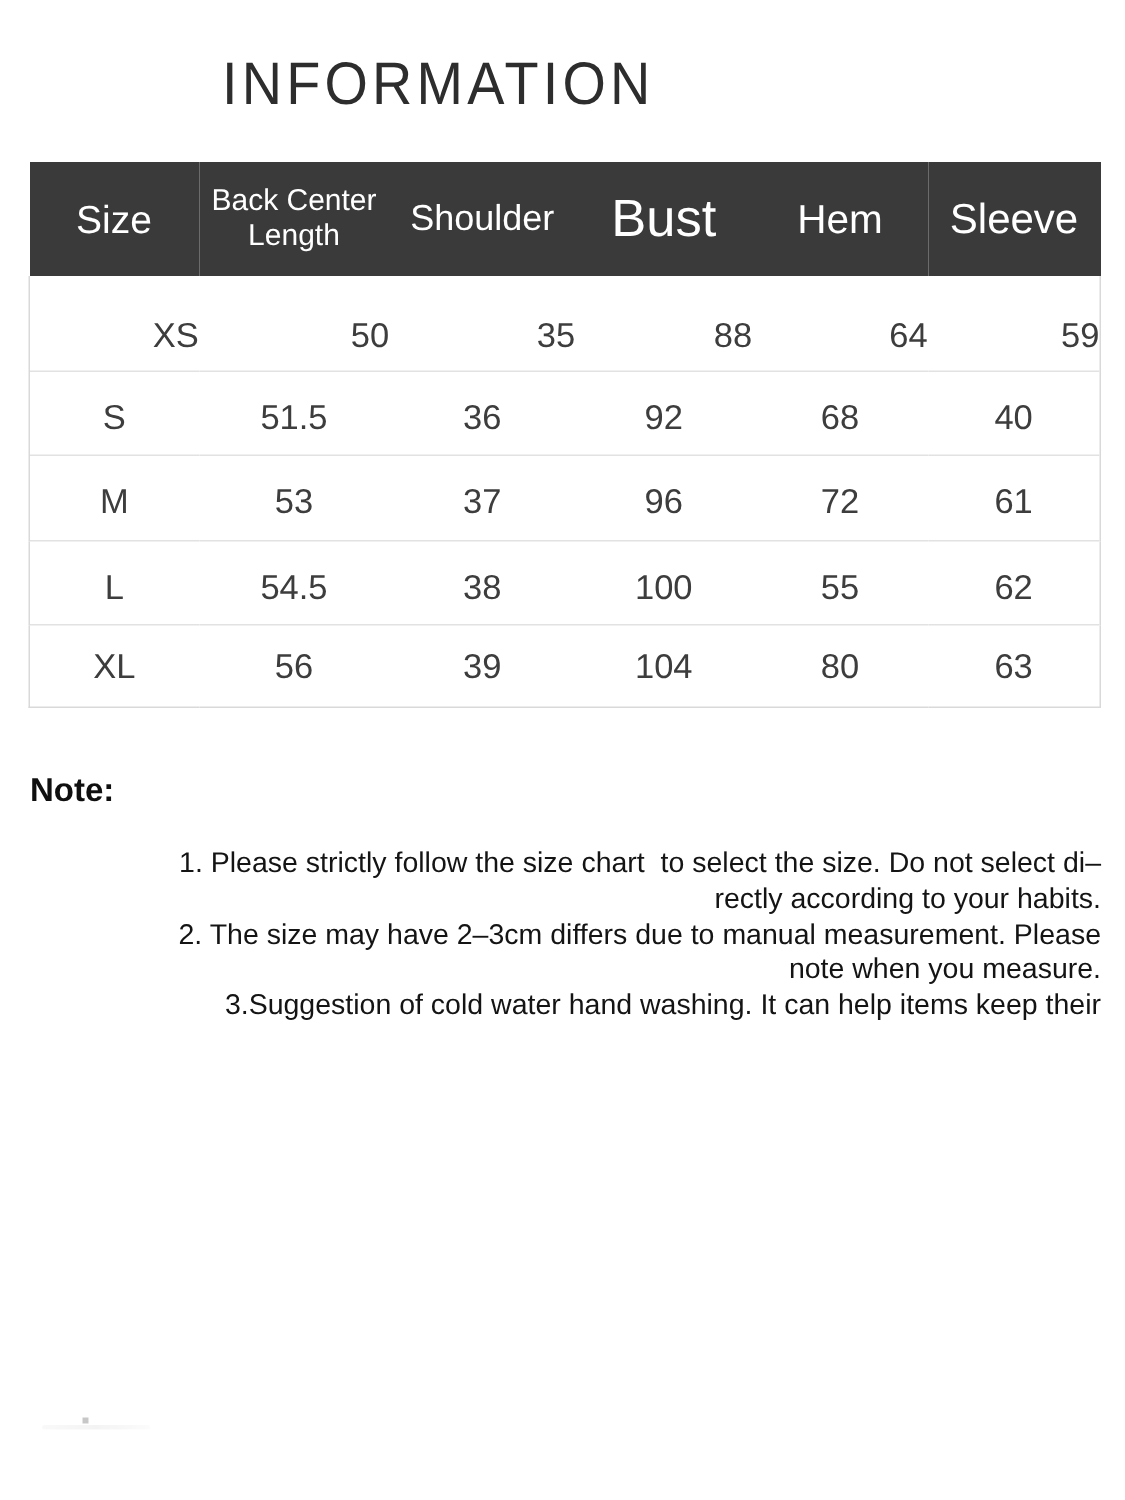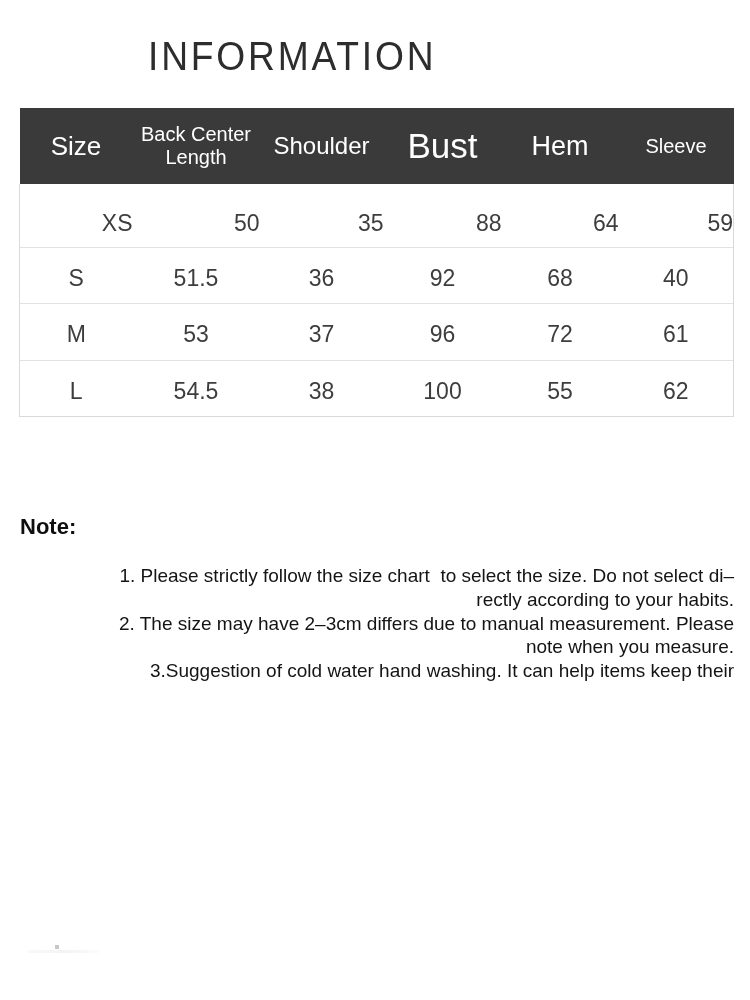--- a/index.html
+++ b/index.html
@@ -45,21 +45,21 @@
     height:76px;
     font-weight:400;
     text-align:center;
     vertical-align:middle;
   }
   .size-table thead th:nth-child(1){font-size:26px;}
   .size-table thead th:nth-child(2){font-size:20px;}
   .size-table thead th:nth-child(3){font-size:24px;}
   .size-table thead th:nth-child(4){font-size:35px;}
   .size-table thead th:nth-child(5){font-size:27px;}
-  .size-table thead th:nth-child(6){font-size:20px;}
+  .size-table thead th:nth-child(6){font-size:28px;}
   .size-table thead th .wrap2 {
     display:inline-block;
     width:122px;
     line-height:1.15;
   }
 
   .size-table tbody td {
     text-align:center;
     vertical-align:middle;
     font-size:23px;
@@ -164,20 +164,28 @@
       <td>61</td>
     </tr>
     <tr class="r4">
       <td>L</td>
       <td>54.5</td>
       <td>38</td>
       <td>100</td>
       <td>55</td>
       <td>62</td>
     </tr>
+    <tr class="r5">
+      <td>XL</td>
+      <td>56</td>
+      <td>39</td>
+      <td>104</td>
+      <td>80</td>
+      <td>63</td>
+    </tr>
   </tbody>
 </table>
 
 <div class="note-heading">Note:</div>
 
 <div class="note-body">
   <div class="note-line">1. Please strictly follow the size chart  to select the size. Do not select di–</div>
   <div class="note-line">rectly according to your habits.</div>
   <div class="note-line">2. The size may have 2–3cm differs due to manual measurement. Please</div>
   <div class="note-line">note when you measure.</div>

